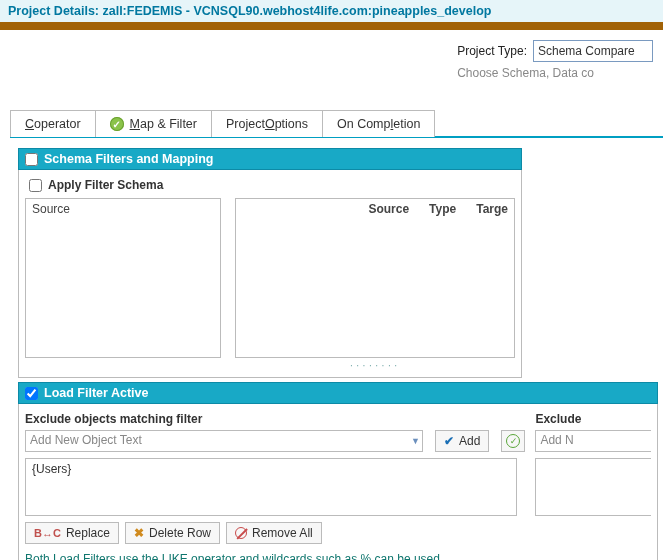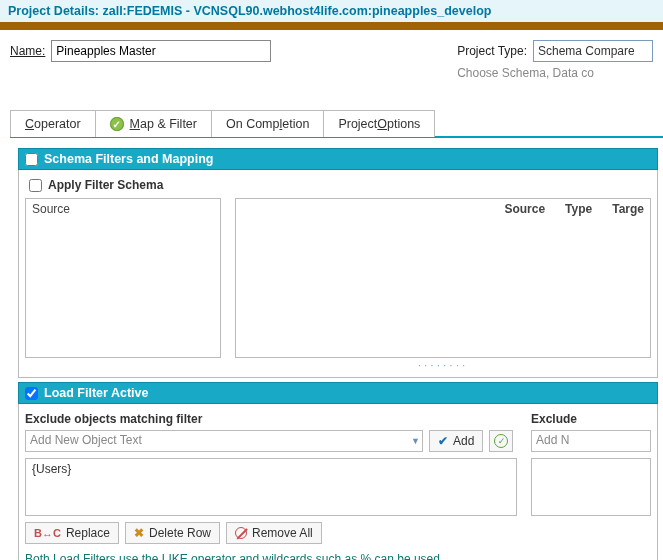--- a/index.html
+++ b/index.html
@@ -23,38 +23,38 @@
   .tab .u { text-decoration: underline; }
   .tab.active { position: relative; z-index: 2; }
   .tab-icon-check {
     width: 14px; height: 14px; border-radius: 50%; background: #8bc34a; margin-right: 6px;
     display: inline-flex; align-items: center; justify-content: center; color: #fff; font-size: 10px; font-weight: bold;
     box-shadow: inset 0 0 0 1px #6aa030;
   }
   .subline { height: 0; border-top: 2px solid #009fc2; margin-top: -1px; }
 
   .content { padding: 0 0 0 18px; }
-  .panel { margin-top: 10px; width: 640px; }
+  .panel { margin-top: 10px; width: 504px; }
   .section-hdr { background: #18a9c6; color: #fff; font-size: 12.5px; font-weight: 600; padding: 3px 6px; display: flex; align-items: center; border: 1px solid #0d8aa6; }
   .section-hdr input[type=checkbox] { margin: 0 6px 0 0; width: 13px; height: 13px; }
   .row-check { display: flex; align-items: center; padding: 6px 4px 6px 4px; color: #333; font-weight: 600; }
   .row-check input[type=checkbox] { margin: 0 6px 0 0; width: 13px; height: 13px; }
 
   .two-cols { display: flex; gap: 14px; }
   .boxed-list { border: 1px solid #bbb; background: #fff; height: 160px; padding: 3px 6px; color: #444; }
   .left-list { width: 196px; }
   .right-area { flex: 1; position: relative; }
   .right-head { display: flex; gap: 20px; padding: 3px 6px; color: #444; font-weight: 600; position: absolute; right: 0; top: 0; }
   .right-body { border: 1px solid #bbb; background: #fff; height: 160px; margin-top: 0; }
   .dots { text-align: center; font-size: 10px; letter-spacing: 3px; color: #7aa; margin-top: 2px; }
 
   .filter-panel { margin-top: 4px; width: 640px; }
   .filter-body { border: 1px solid #bbb; border-top: none; padding: 6px 6px 6px 6px; }
   .filter-label { font-weight: 600; color: #333; margin: 2px 0 4px 0; }
-  .row-input { display: flex; align-items: center; gap: 6px; }
+  .row-input { display: flex; align-items: center; gap: 12px; }
   .ghost-input { height: 22px; border: 1px solid #bbb; background: #fff; padding: 2px 4px; color: #888; font-size: 12px; position: relative; }
   .ghost-input .dd { position: absolute; right: 2px; top: 50%; transform: translateY(-50%); color: #6b8fbd; font-size: 9px; }
   .left-input { width: 398px; }
   .btn { height: 22px; border: 1px solid #bbb; background: #f7f7f7; padding: 0 8px; display: inline-flex; align-items: center; gap: 5px; font-size: 12px; color: #333; cursor: pointer; }
   .tick-blue { color: #1b6fb5; font-weight: bold; }
   .icon-btn { width: 24px; height: 22px; border: 1px solid #bbb; background: #f7f7f7; display: inline-flex; align-items: center; justify-content: center; color: #5aa63a; font-size: 12px; }
   .icon-btn .ring { width: 14px; height: 14px; border: 1.5px solid #5aa63a; border-radius: 50%; display: inline-flex; align-items: center; justify-content: center; font-size: 9px; }
 
   .exclude-right { width: 182px; margin-left: 10px; }
   .filter-cols { display: flex; }
@@ -70,24 +70,20 @@
   .footer-hint { color: #0f766e; font-size: 12px; margin-top: 8px; }
 </style>
 </head>
 <body>
 
 <div class="frame">
 
   <div class="titlebar">Project Details: zall:FEDEMIS - VCNSQL90.webhost4life.com:pineapples_develop</div>
 
   <div class="header">
-    <div class="header-left">
-      <label>Name:</label>
-      <input class="text-input" type="text" value="Pineapples Master" style="">
-    </div>
     <div class="header-right">
       <div class="header-right-row">
         <label>Project Type:</label>
         <div class="combo">
           <span>Schema Compare</span>
         </div>
       </div>
       <div class="hint">Choose Schema, Data co</div>
     </div>
   </div>
@@ -99,28 +95,28 @@
           <span class="u">C</span>
           <span>operator</span>
       </div>
       <div class="tab active">
         <span class="tab-icon-check">✓</span>
         <span></span>
           <span class="u">M</span>
           <span>ap &amp; Filter</span>
       </div>
       <div class="tab">
+        <span>Project </span>
+          <span class="u">O</span>
+          <span>ptions</span>
+      </div>
+      <div class="tab">
         <span>On Comp</span>
           <span class="u">l</span>
           <span>etion</span>
-      </div>
-      <div class="tab">
-        <span>Project </span>
-          <span class="u">O</span>
-          <span>ptions</span>
       </div>
     </div>
     <div class="subline"></div>
   </div>
 
   <div class="content">
 
     <div class="panel">
       <div class="section-hdr">
         <input type="checkbox" style="">

